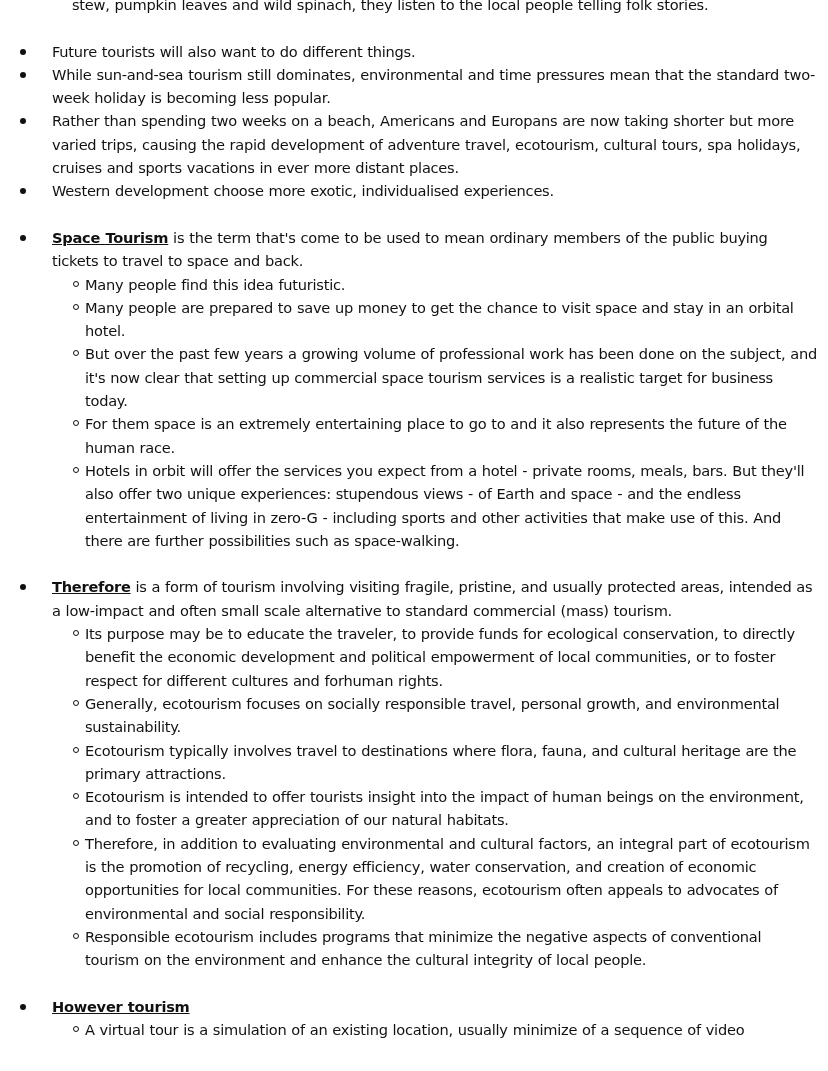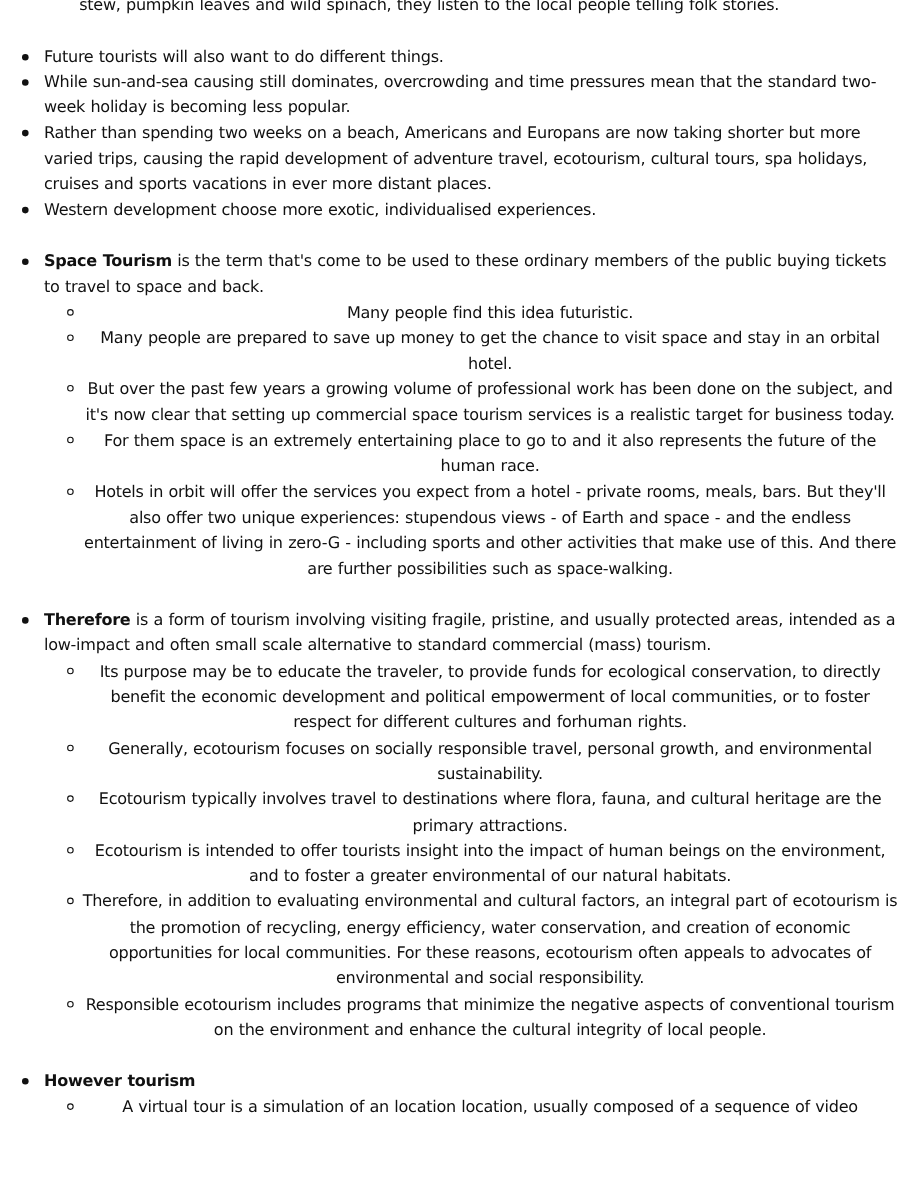--- a/index.html
+++ b/index.html
@@ -31,21 +31,21 @@
       padding-left: 72px;
       margin: 0;
     }
     ul.l1 {
       list-style: none;
       margin: 0;
       padding: 0;
     }
     ul.l1 > li {
       position: relative;
-      padding-left: 40px;
+      padding-left: 52px;
       padding-right: 10px;
       line-height: 23.3px;
     }
     ul.l1 > li > .bullet {
       position: absolute;
       left: 20px;
       top: 9px;
       width: 6px;
       height: 6px;
       border-radius: 50%;
@@ -53,90 +53,90 @@
     }
     ul.l2 {
       list-style: none;
       margin: 0;
       padding: 0;
     }
     ul.l2 > li {
       position: relative;
       padding-left: 33px;
       line-height: 23.3px;
-      text-align: center;
     }
     ul.l2 > li > .bullet {
       position: absolute;
       left: 21px;
       top: 8px;
       width: 4px;
       height: 4px;
       border-radius: 50%;
       border: 1px solid #111111;
       background: transparent;
     }
     .gap {
       height: 23.3px;
     }
     b {
       font-weight: bold;
+      text-decoration: underline;
     }
   </style>
 </head>
 <body>
 
 <div class="page">
 
   <p class="line cont-top">stew, pumpkin leaves and wild spinach, they listen to the local people telling folk stories.</p>
 
   <div class="gap"></div>
 
   <ul class="l1">
     <li><span class="bullet"></span><span>Future tourists will also want to do different things.</span></li>
-    <li><span class="bullet"></span><span>While sun-and-sea causing still dominates, overcrowding and time pressures mean that the standard two-week holiday is becoming less popular.</span></li>
+    <li><span class="bullet"></span><span>While sun-and-sea tourism still dominates, environmental and time pressures mean that the standard two-week holiday is becoming less popular.</span></li>
     <li><span class="bullet"></span><span>Rather than spending two weeks on a beach, Americans and Europans are now taking shorter but more varied trips, causing the rapid development of adventure travel, ecotourism, cultural tours, spa holidays, cruises and sports vacations in ever more distant places.</span></li>
     <li><span class="bullet"></span><span>Western development choose more exotic, individualised experiences.</span></li>
   </ul>
 
   <div class="gap"></div>
 
   <ul class="l1">
     <li>
-      <span class="bullet"></span><b>Space Tourism</b><span> is the term that's come to be used to these ordinary members of the public buying tickets to travel to space and back.</span>
+      <span class="bullet"></span><b>Space Tourism</b><span> is the term that's come to be used to mean ordinary members of the public buying tickets to travel to space and back.</span>
       <ul class="l2">
         <li><span class="bullet"></span><span>Many people find this idea futuristic.</span></li>
         <li><span class="bullet"></span><span>Many people are prepared  to save up money to get the chance to visit space and stay in an orbital hotel.</span></li>
         <li><span class="bullet"></span><span>But over the past few years a growing volume of professional work has been done on the subject, and it's now clear that setting up commercial space tourism services is a realistic target for business today.</span></li>
         <li><span class="bullet"></span><span>For them space is an extremely entertaining place to go to and it also represents the future of the human race.</span></li>
         <li><span class="bullet"></span><span>Hotels in orbit will offer the services you expect from a hotel - private rooms, meals, bars. But they'll also offer two unique experiences: stupendous views - of Earth and space - and the endless entertainment of living in zero-G - including sports and other activities that make use of this. And there are further possibilities such as space-walking.</span></li>
       </ul>
     </li>
   </ul>
 
   <div class="gap"></div>
 
   <ul class="l1">
     <li>
       <span class="bullet"></span><b>Therefore</b><span> is a form of tourism involving visiting fragile, pristine, and usually protected areas, intended as a low-impact and often small scale alternative to standard commercial (mass) tourism.</span>
       <ul class="l2">
         <li><span class="bullet"></span><span>Its purpose may be to educate the traveler, to provide funds for ecological conservation, to directly benefit the economic development and political empowerment of local communities, or to foster respect for different cultures and forhuman rights.</span></li>
         <li><span class="bullet"></span><span>Generally, ecotourism focuses on socially responsible travel, personal growth, and environmental sustainability.</span></li>
         <li><span class="bullet"></span><span>Ecotourism typically involves travel to destinations where flora, fauna, and cultural heritage are the primary attractions.</span></li>
-        <li><span class="bullet"></span><span>Ecotourism is intended to offer tourists insight into the impact of human beings on the environment, and to foster a greater environmental of our natural habitats.</span></li>
+        <li><span class="bullet"></span><span>Ecotourism is intended to offer tourists insight into the impact of human beings on the environment, and to foster a greater appreciation of our natural habitats.</span></li>
         <li><span class="bullet"></span><span>Therefore, in addition to evaluating environmental and cultural factors, an integral part of ecotourism is the promotion of recycling, energy efficiency, water conservation, and creation of economic opportunities for local communities. For these reasons, ecotourism often appeals to advocates of environmental and social responsibility.</span></li>
         <li><span class="bullet"></span><span>Responsible ecotourism includes programs that minimize the negative aspects of conventional tourism on the environment and enhance the cultural integrity of local people.</span></li>
       </ul>
     </li>
   </ul>
 
   <div class="gap"></div>
 
   <ul class="l1">
     <li>
       <span class="bullet"></span><b>However tourism</b>
       <ul class="l2">
-        <li><span class="bullet"></span><span>A virtual tour is a simulation of an location location, usually composed of a sequence of video</span></li>
+        <li><span class="bullet"></span><span>A virtual tour is a simulation of an existing location, usually minimize of a sequence of video</span></li>
       </ul>
     </li>
   </ul>
 
 </div>
 
 </body></html>

